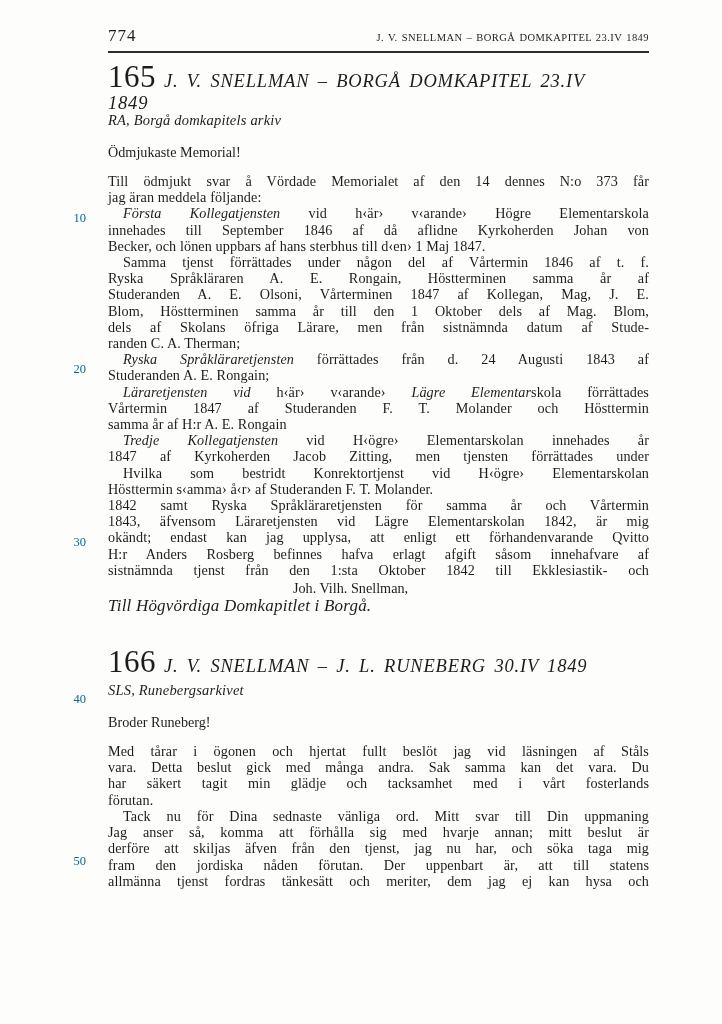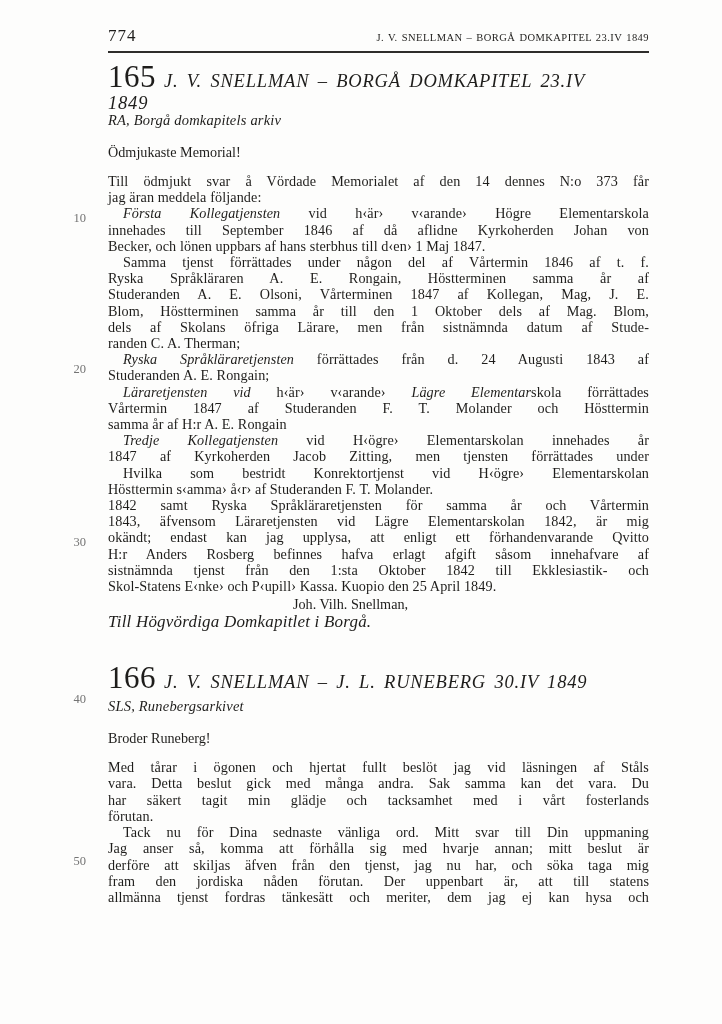--- a/index.html
+++ b/index.html
@@ -12,21 +12,21 @@
   .pheader {
     position:absolute; left:108px; top:26px; width:541px;
     display:flex; justify-content:space-between; align-items:baseline;
     border-bottom:2px solid #2e2d2b; padding-bottom:5px;
   }
   .pnum { font-size:17px; letter-spacing:1px; }
   .rtitle { font-size:10.5px; letter-spacing:0.45px; word-spacing:1px; }
 
   .mnum {
     position:absolute; left:40px; width:46px; text-align:right;
-    font-size:12.5px; color:#737373;
+    font-size:12.5px; color:#0369a1;
   }
 
   .content { position:absolute; left:108px; top:57px; width:541px; }
 
   .doc { margin-top:6px; }
   .doc + .doc { margin-top:34px; }
 
   .doc-heading { line-height:28px; white-space:nowrap; }
   .doc-number { font-size:31px; font-style:normal; letter-spacing:0.5px; margin-right:8px; }
   .doc-title { font-size:18.5px; font-style:italic; letter-spacing:0.8px; word-spacing:3px; }
@@ -91,21 +91,20 @@
           <div class="line plast"><span class="rn">samma år af H:r A. E. Rongain</span></div>
           <div class="line j ind"><span class="it">Tredje Kollegatjensten</span><span class="rn"> vid H‹ögre› Elementarskolan innehades år</span></div>
           <div class="line j"><span class="rn">1847 af Kyrkoherden Jacob Zitting, men tjensten förrättades under</span></div>
           <div class="line j ind"><span class="rn">Hvilka som bestridt Konrektortjenst vid H‹ögre› Elementarskolan</span></div>
           <div class="line plast"><span class="rn">Hösttermin s‹amma› å‹r› af Studeranden F. T. Molander.</span></div>
           <div class="line j"><span class="rn">1842 samt Ryska Språkläraretjensten för samma år och Vårtermin</span></div>
           <div class="line j"><span class="rn">1843, äfvensom Läraretjensten vid Lägre Elementarskolan 1842, är mig</span></div>
           <div class="line j"><span class="rn">okändt; endast kan jag upplysa, att enligt ett förhandenvarande Qvitto</span></div>
           <div class="line j"><span class="rn">H:r Anders Rosberg befinnes hafva erlagt afgift såsom innehafvare af</span></div>
           <div class="line j"><span class="rn">sistnämnda tjenst från den 1:sta Oktober 1842 till Ekklesiastik- och</span></div>
-          <div class="line plast"><span class="rn">Skol-Statens E‹nke› och P‹upill› Kassa. Kuopio den 25 April 1849.</span></div>
         </div>
         <div class="signature">Joh. Vilh. Snellman,</div>
         <div class="address">Till Högvördiga Domkapitlet i Borgå.</div>
       </section>
       <section class="doc">
         <div class="doc-heading"><span class="doc-number">166</span><span class="doc-title">J. V. SNELLMAN – J. L. RUNEBERG 30.IV 1849</span></div>
         <div class="archive">SLS, Runebergsarkivet</div>
         <div class="salutation">Broder Runeberg!</div>
         <div class="docbody">
           <div class="line j"><span class="rn">Med tårar i ögonen och hjertat fullt beslöt jag vid läsningen af Ståls</span></div>

